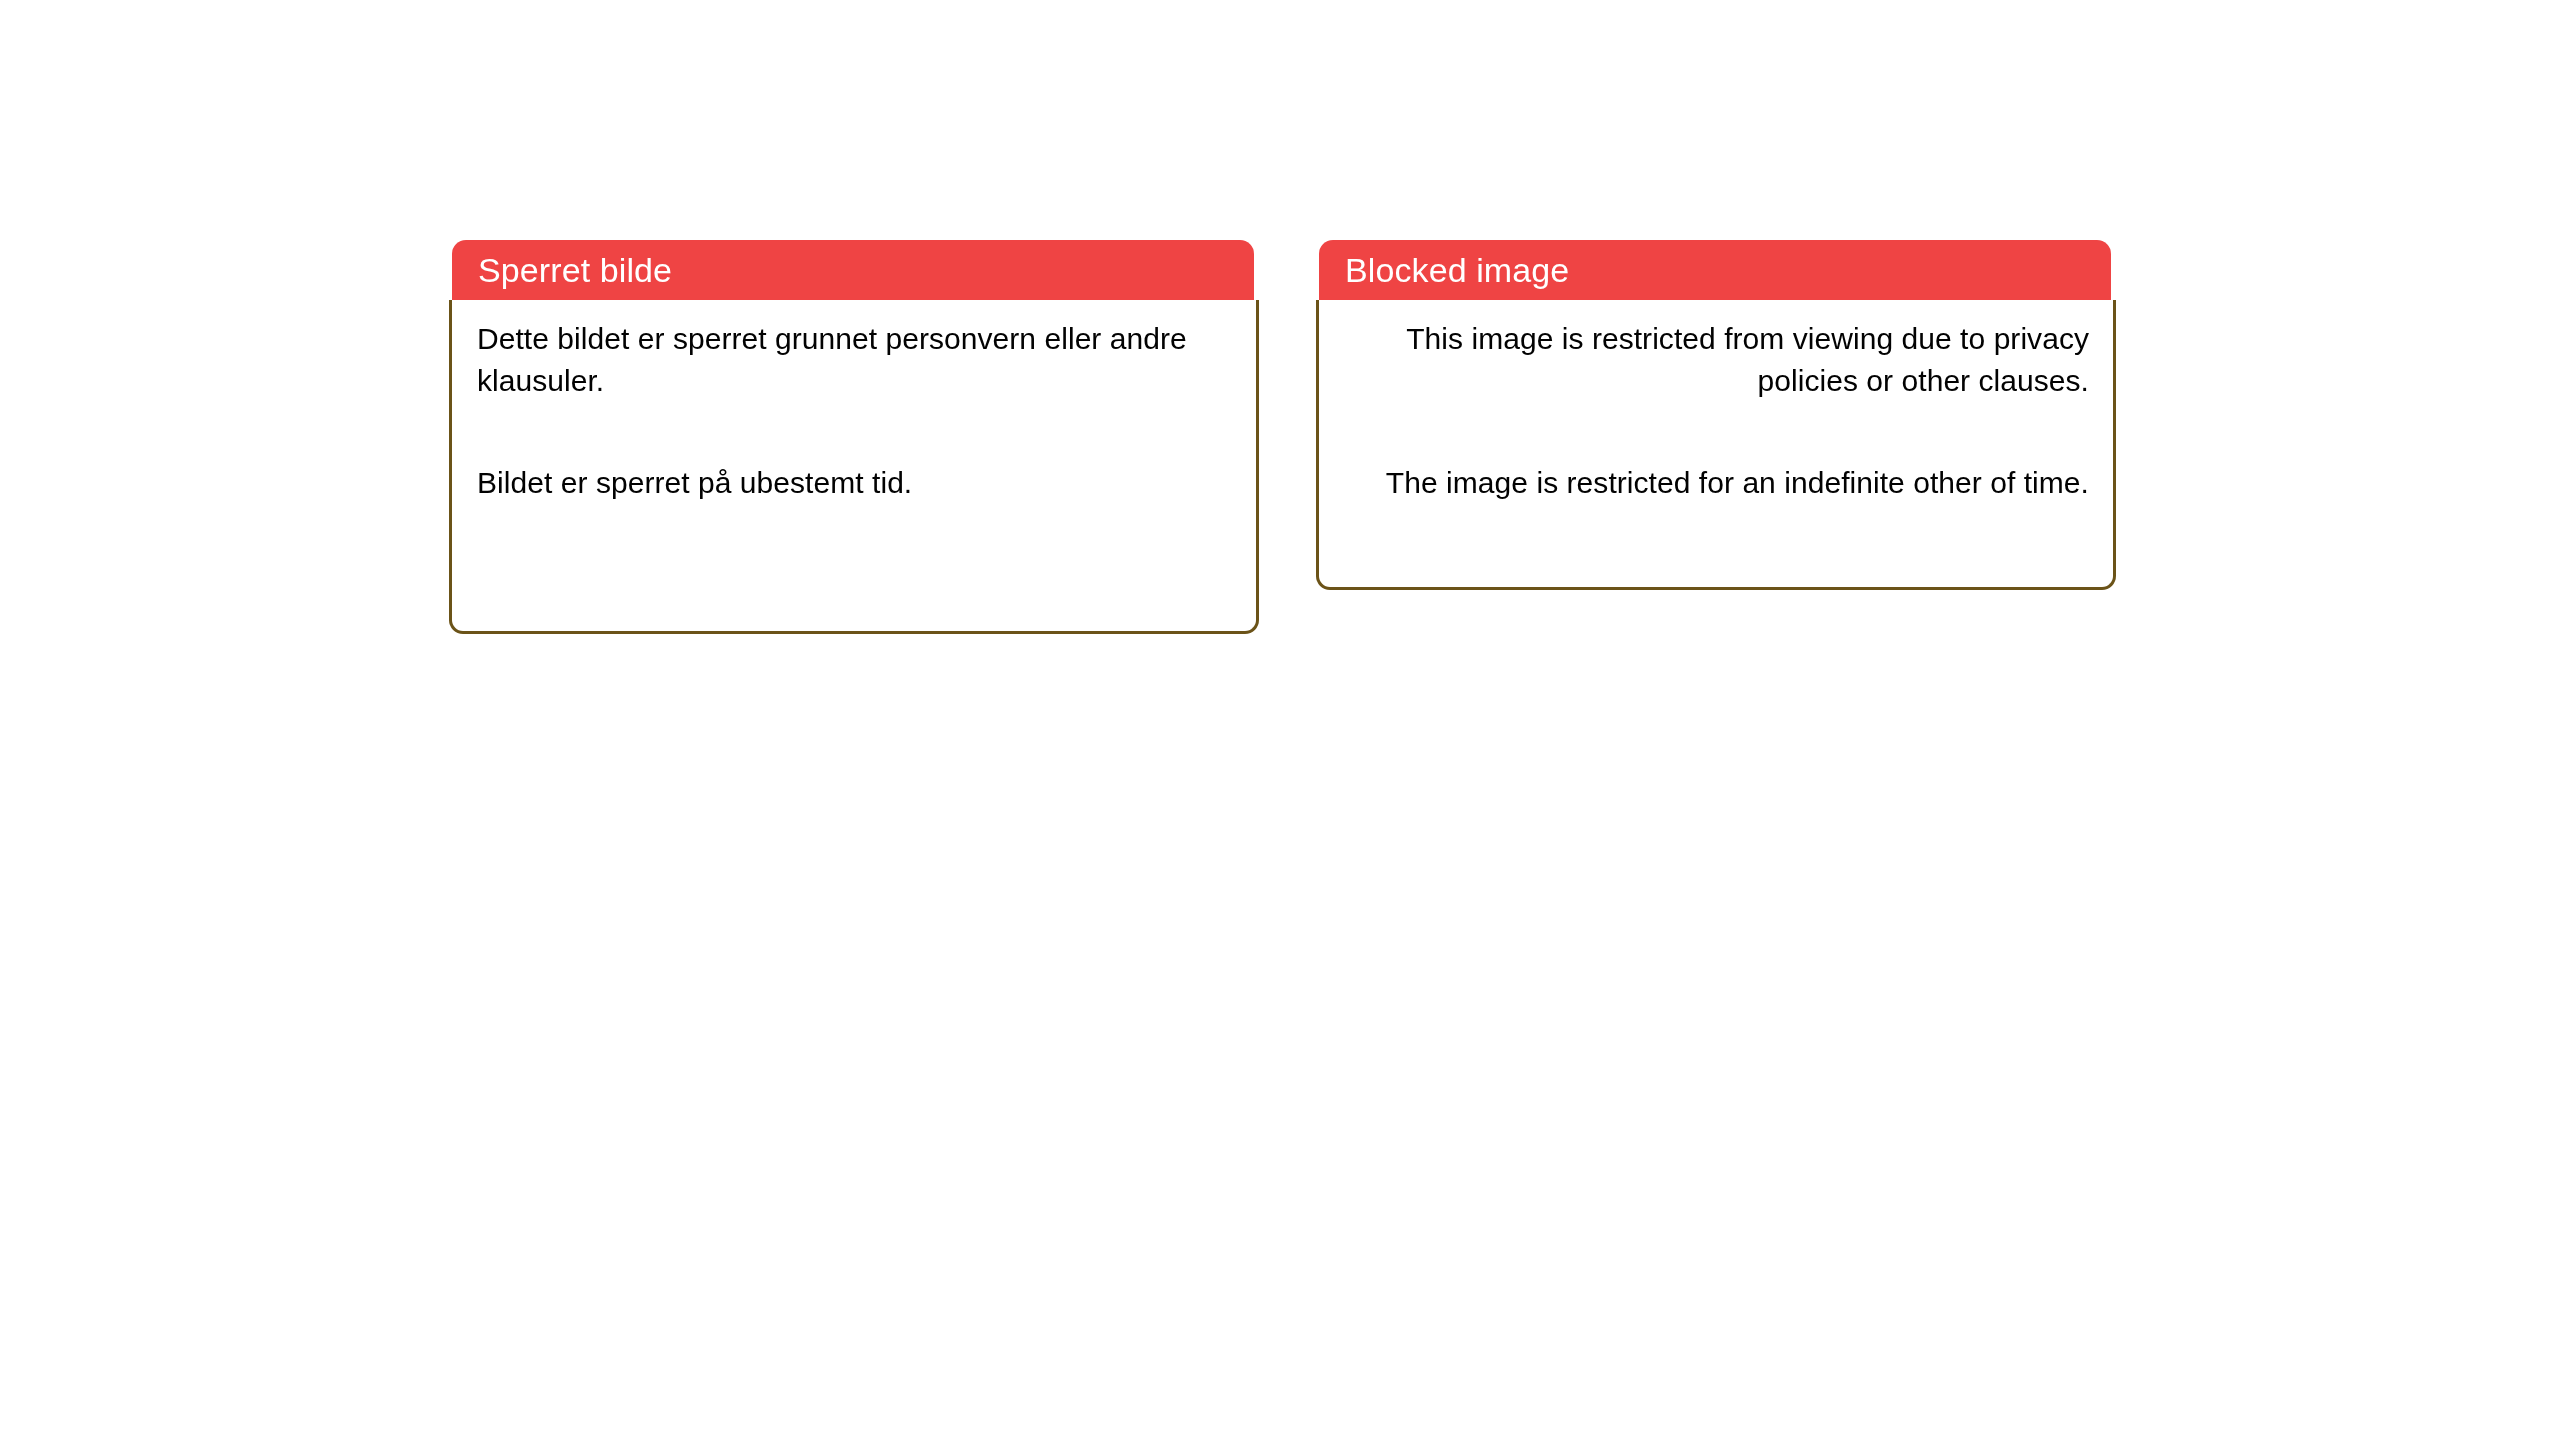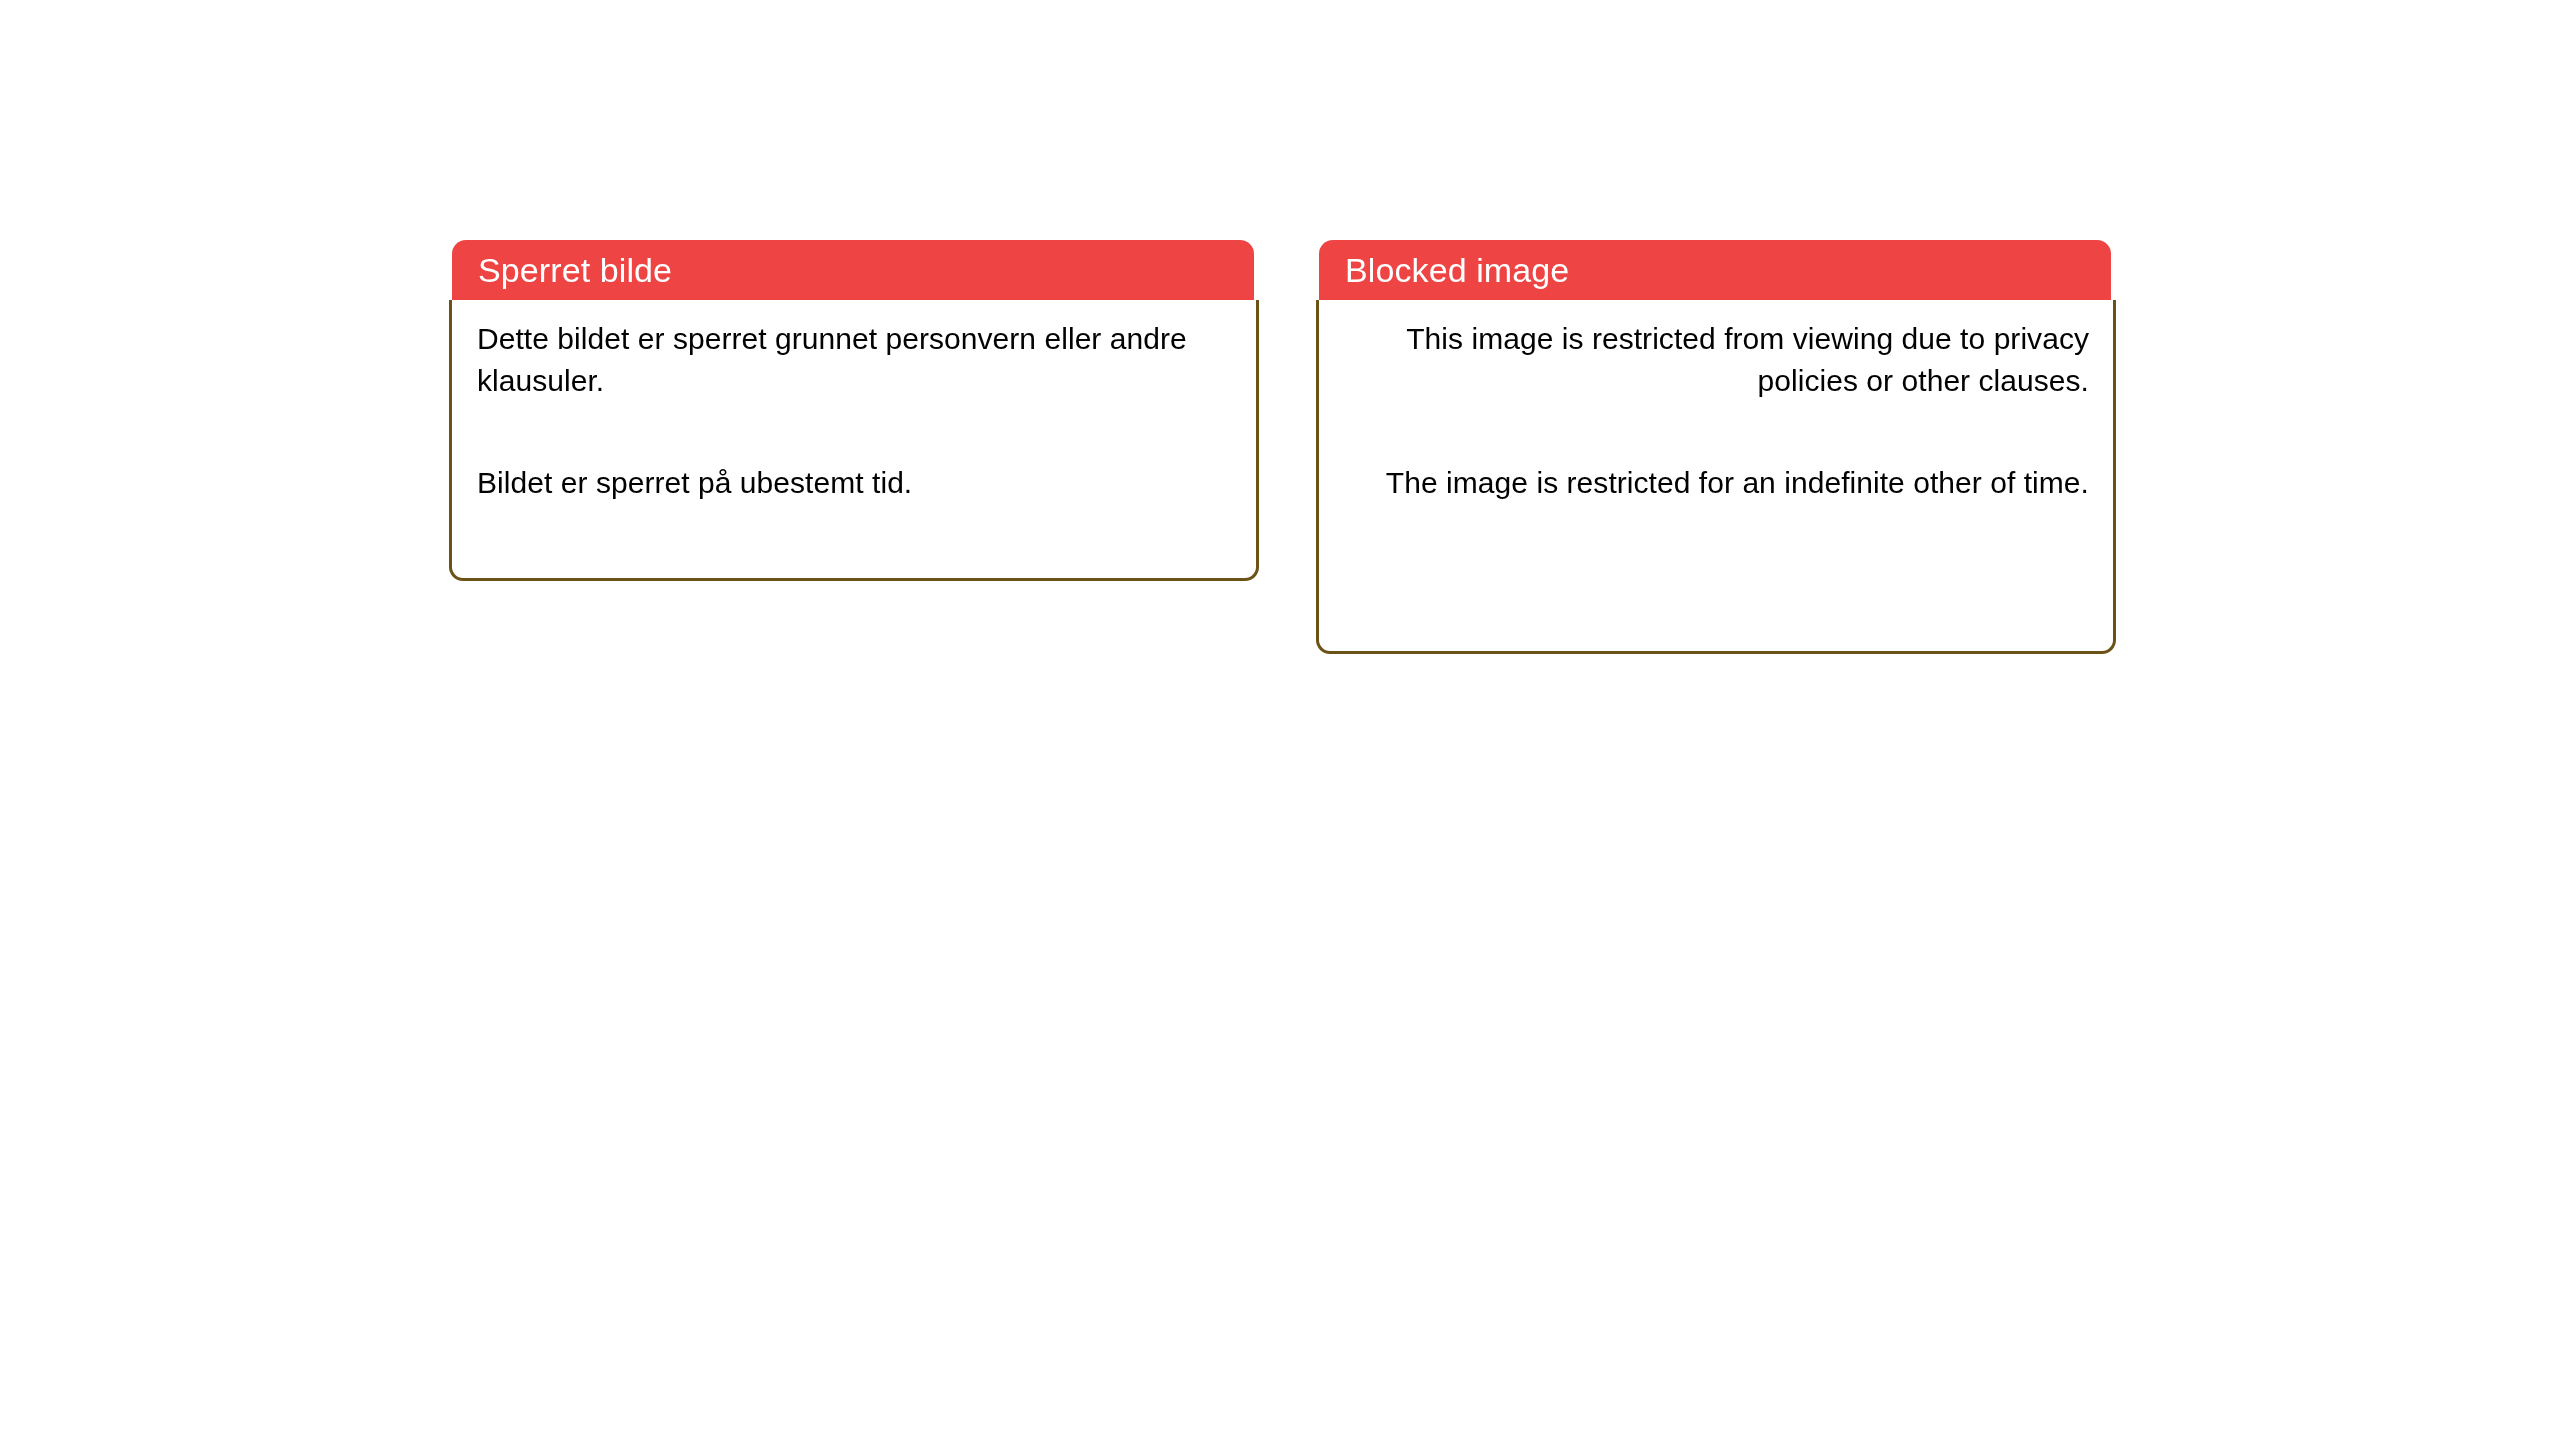--- a/index.html
+++ b/index.html
@@ -72,31 +72,31 @@
     margin-top: 60px;
   }
 
   
   #card-no {
     left: 449px;
     top: 240px;
     width: 810px;
   }
   #card-no .card-body {
-    height: 281px;
+    height: 334px;
   }
 
   #card-en {
     left: 1316px;
     top: 240px;
     width: 800px;
     text-align: right;
   }
   #card-en .card-body {
-    height: 354px;
+    height: 290px;
   }
 </style>
 </head>
 <body>
 
 <div class="canvas">
 
   <div class="notice-card" id="card-no">
     <div class="card-header">
       <span class="card-title">Sperret bilde</span>

